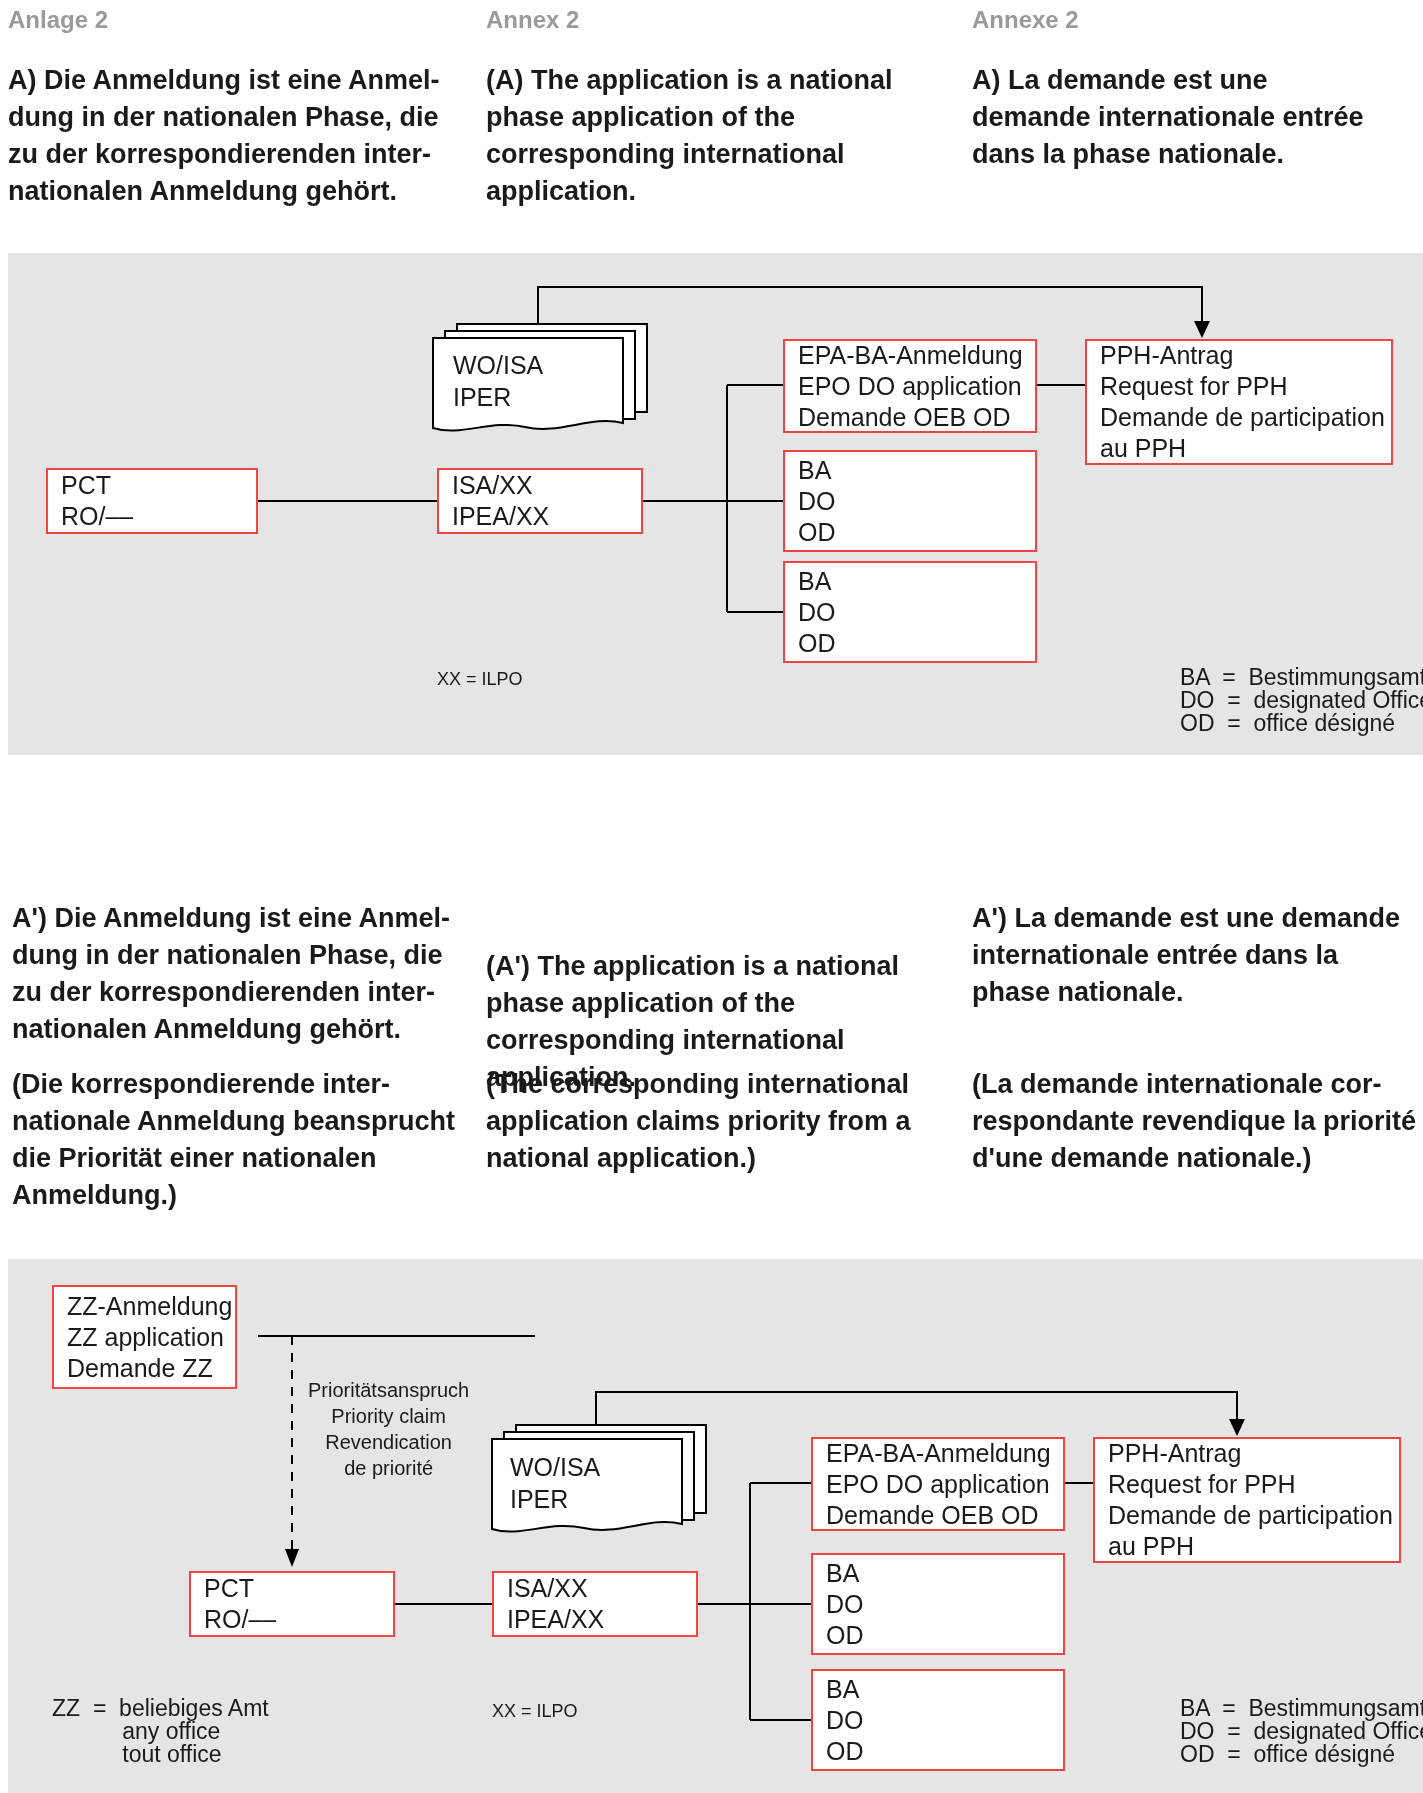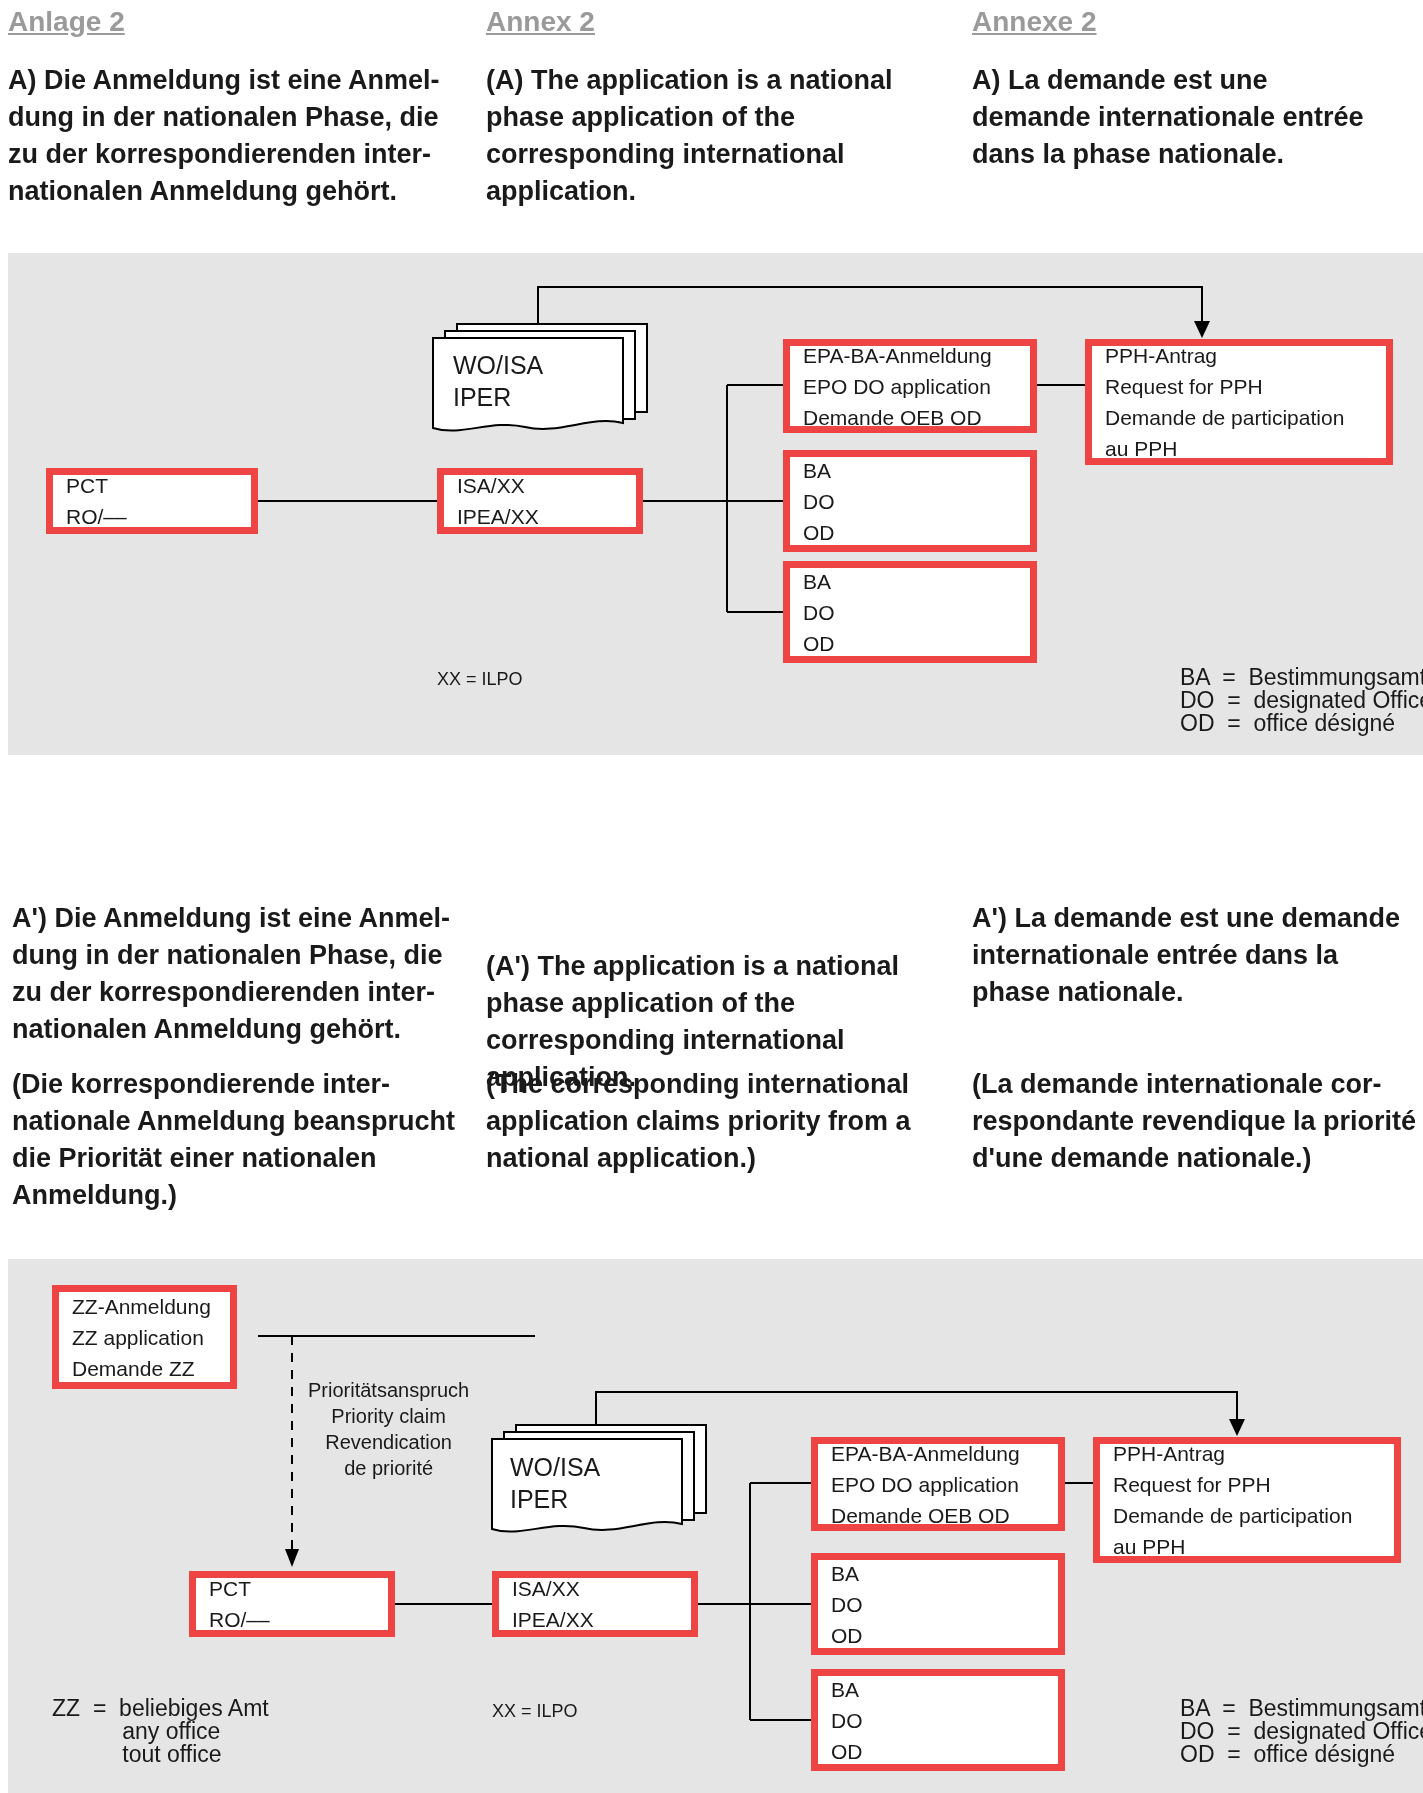--- a/index.html
+++ b/index.html
@@ -2,35 +2,35 @@
 <html><head>
 <meta charset="utf-8">
 <style>
   html,body { margin:0; padding:0; background:#ffffff; }
   .page {
     position:relative; width:1423px; height:1793px; overflow:hidden;
     background:#ffffff; font-family:"Liberation Sans","DejaVu Sans",sans-serif;
     color:#1a1a1a;
   }
   .col-head {
-    position:absolute; top:6px; font-size:28px; font-weight:bold;
-    color:#9a9a9a; white-space:pre;text-decoration:underline;
+    position:absolute; top:6px; font-size:24px; font-weight:bold;
+    color:#9a9a9a; white-space:pre;
   }
   .para {
     position:absolute; width:470px; font-size:27px; line-height:37px;
     font-weight:bold; white-space:pre; color:#1a1a1a;
   }
   .band {
     position:absolute; left:8px; width:1412px; background:#e5e5e5;padding-left:11px;
   }
   .wires { position:absolute; left:0; top:0; }
   .dbox {
     position:absolute; box-sizing:border-box; background:#ffffff;
-    border:7px solid #ef4444; display:flex; align-items:center;
-    padding-left:13px; font-size:21px; line-height:31px; white-space:pre;
+    border:2px solid #ef4444; display:flex; align-items:center;
+    padding-left:13px; font-size:25px; line-height:31px; white-space:pre;
   }
   .freetext {
     position:absolute; font-size:25px; line-height:32px; white-space:pre;
   }
   .legend {
     position:absolute; font-size:23px; line-height:23px; white-space:pre;
     color:#1a1a1a;
   }
   .plabel {
     position:absolute; font-size:20px; line-height:26px; white-space:pre;text-align:center;

